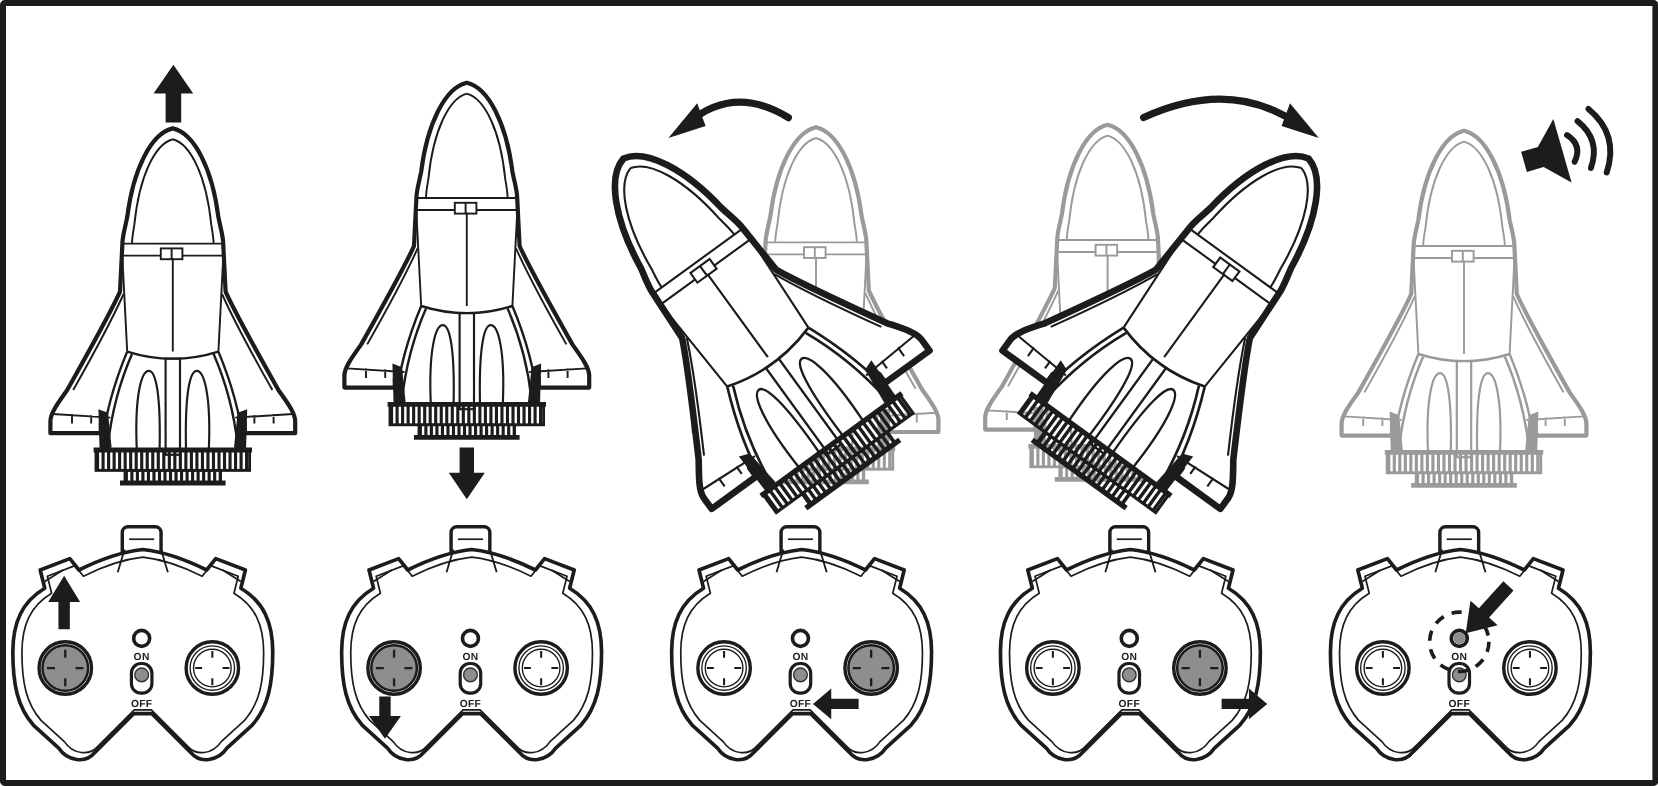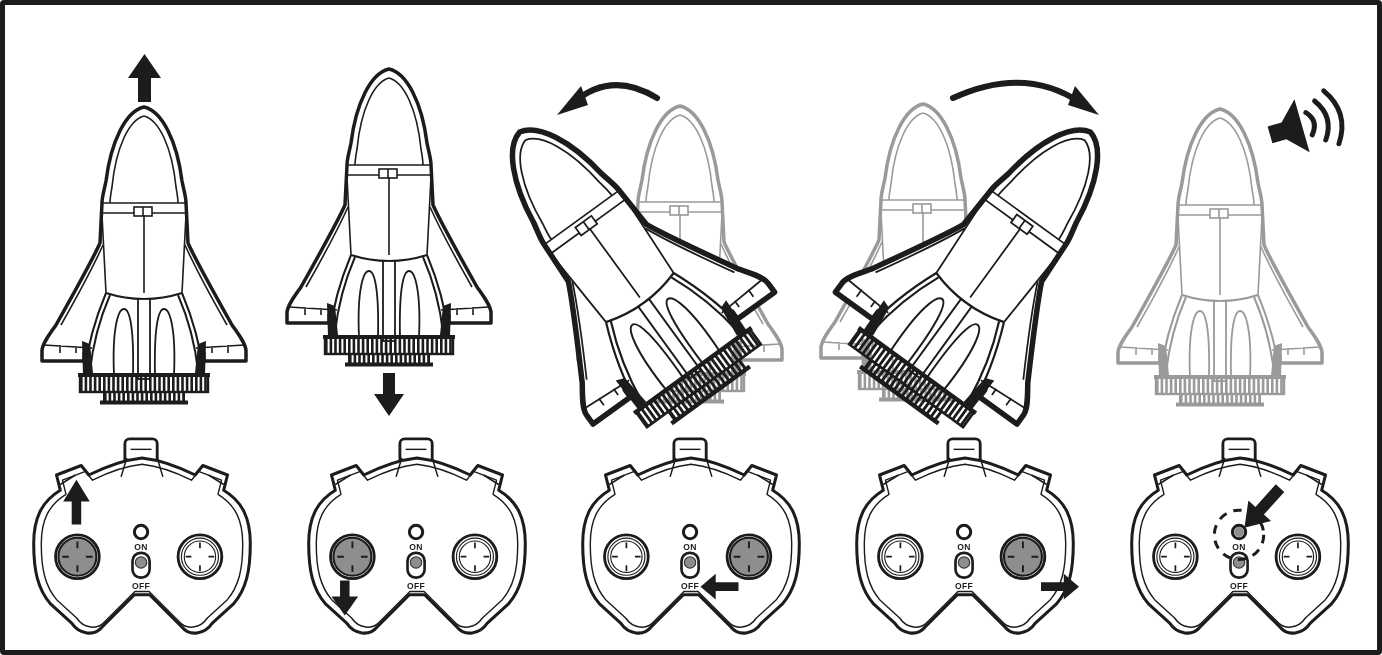--- a/index.html
+++ b/index.html
@@ -4,21 +4,21 @@
 <style>
   html,body{margin:0;padding:0;background:#fff;}
   .frame{
     position:relative;width:1382px;height:655px;box-sizing:border-box;
     border:5px solid var(--border,#1c1c1c);border-radius:4px;background:var(--background,#fff);
     overflow:hidden;font-family:"Liberation Sans",sans-serif;
   }
   .board{display:flex;height:100%;}
   .panel{flex:1 1 0;position:relative;min-width:0;}
   .shuttle-area{height:416px;display:flex;justify-content:center;overflow:visible;}
-  .controller-area{height:224px;display:flex;justify-content:center;align-items:flex-start;}
+  .controller-area{height:224px;display:flex;justify-content:flex-start;align-items:flex-start;}
   .controller-area svg{margin-top:16px;}
   svg{overflow:visible;display:block;}
   .ink{color:var(--ink,#1c1c1c);}
   .ghost{color:var(--ghost,#9a9a9a);}
   .c-outer{fill:#fff;stroke:currentColor;stroke-width:3.2;stroke-linejoin:round;}
   .c-inner{fill:none;stroke:currentColor;stroke-width:1.6;stroke-linejoin:round;}
   .thin{fill:none;stroke:currentColor;stroke-width:1.6;}
   .med{fill:none;stroke:currentColor;stroke-width:2;}
   .sw-label{font:bold 9px "Liberation Sans",sans-serif;text-anchor:middle;fill:currentColor;letter-spacing:.3px;}
   .arrow{fill:currentColor;stroke:none;}

